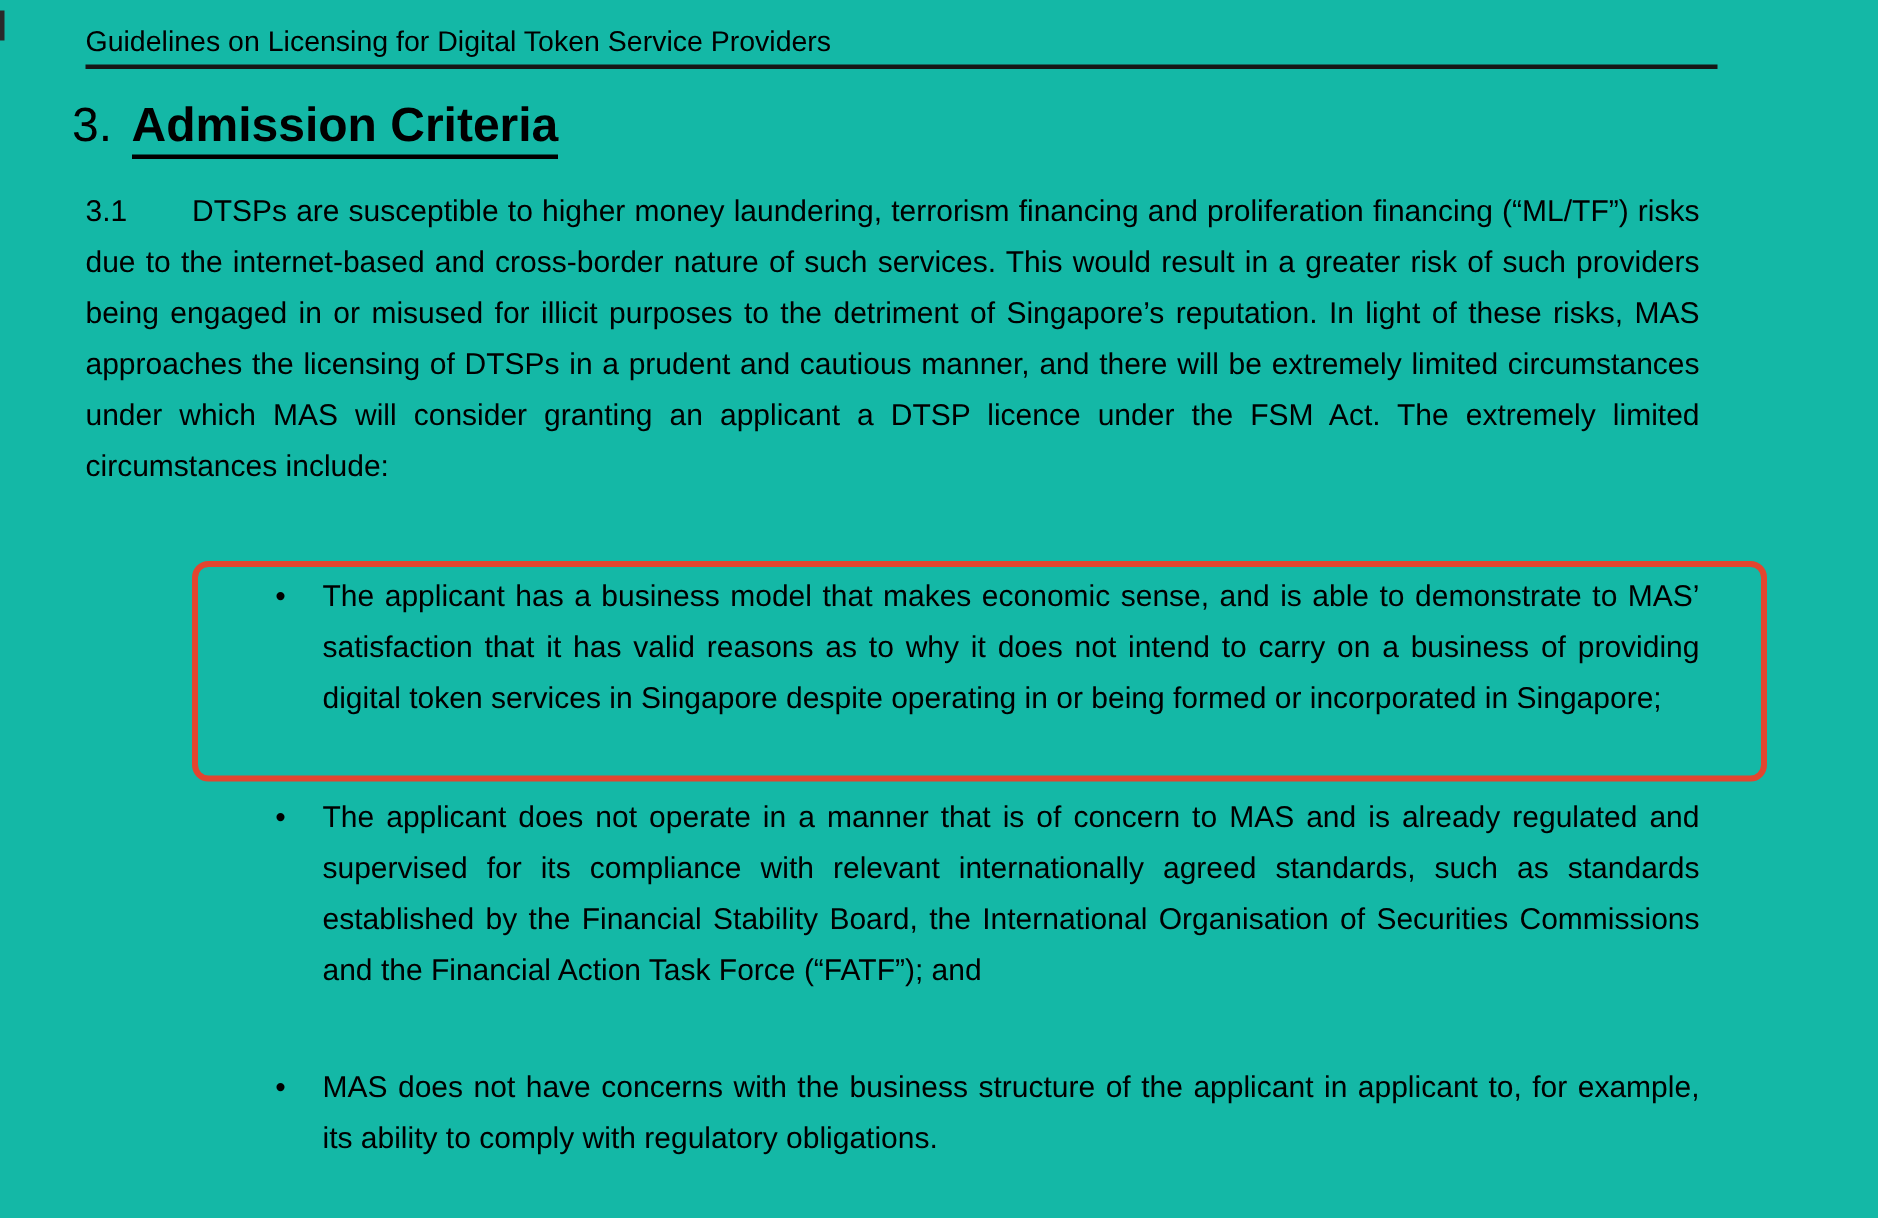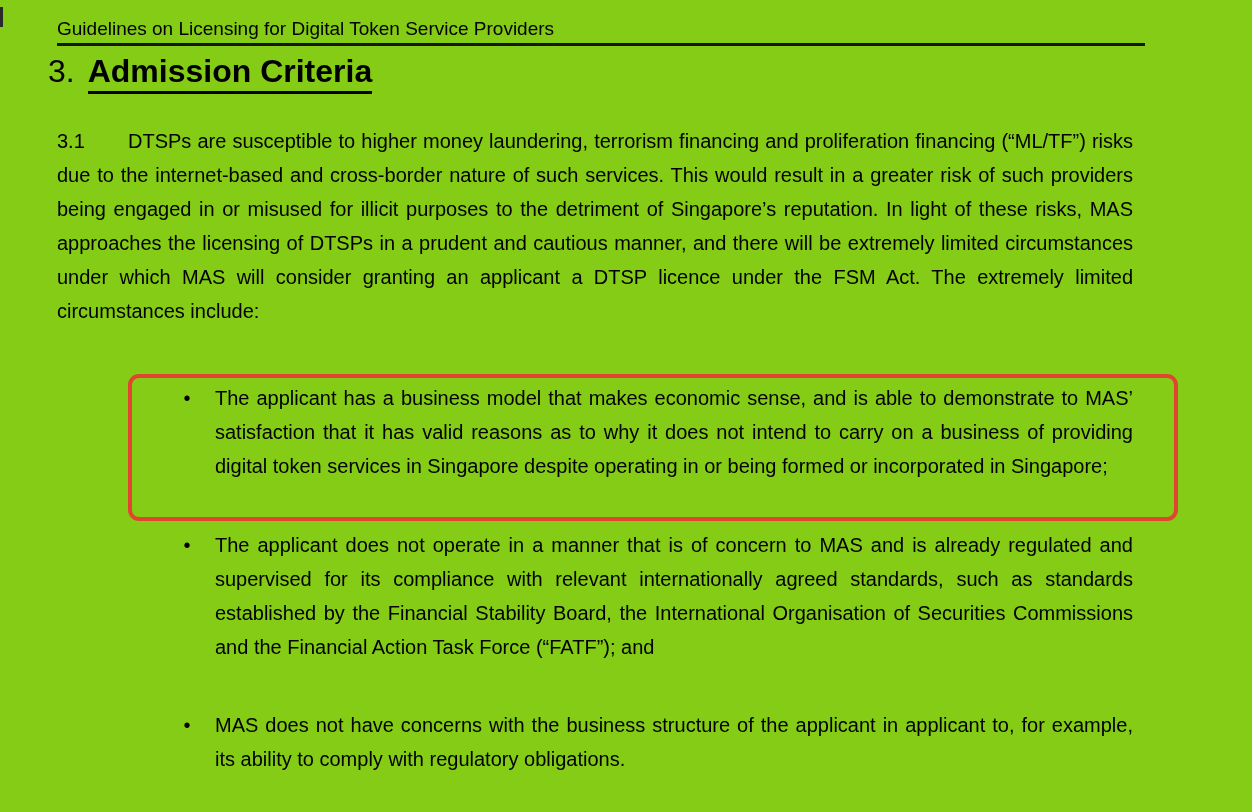--- a/index.html
+++ b/index.html
@@ -4,21 +4,21 @@
 <style>
   html, body {
     margin: 0;
     padding: 0;
     background: #ffffff;
   }
   .page {
     position: relative;
     width: 1252px;
     height: 812px;
-    background: #84cc16;
+    background: #14b8a6;
     color: #000000;
     font-family: "Liberation Sans", sans-serif;
     overflow: hidden;
   }
   .edge-artifact {
     position: absolute;
     left: 0;
     top: 7px;
     width: 3px;
     height: 20px;
@@ -44,20 +44,21 @@
   }
   .section-number {
     display: inline-block;
     margin-right: 13px;
   }
   .section-title {
     display: inline-block;
     font-weight: bold;
     padding-bottom: 1px;
     border-bottom: 3.5px solid #000000;
+    margin-top: 12px;
   }
   .body-text {
     font-size: 20px;
     line-height: 34px;
     text-align: justify;
   }
   .para-3-1 {
     position: absolute;
     left: 57px;
     top: 124px;

